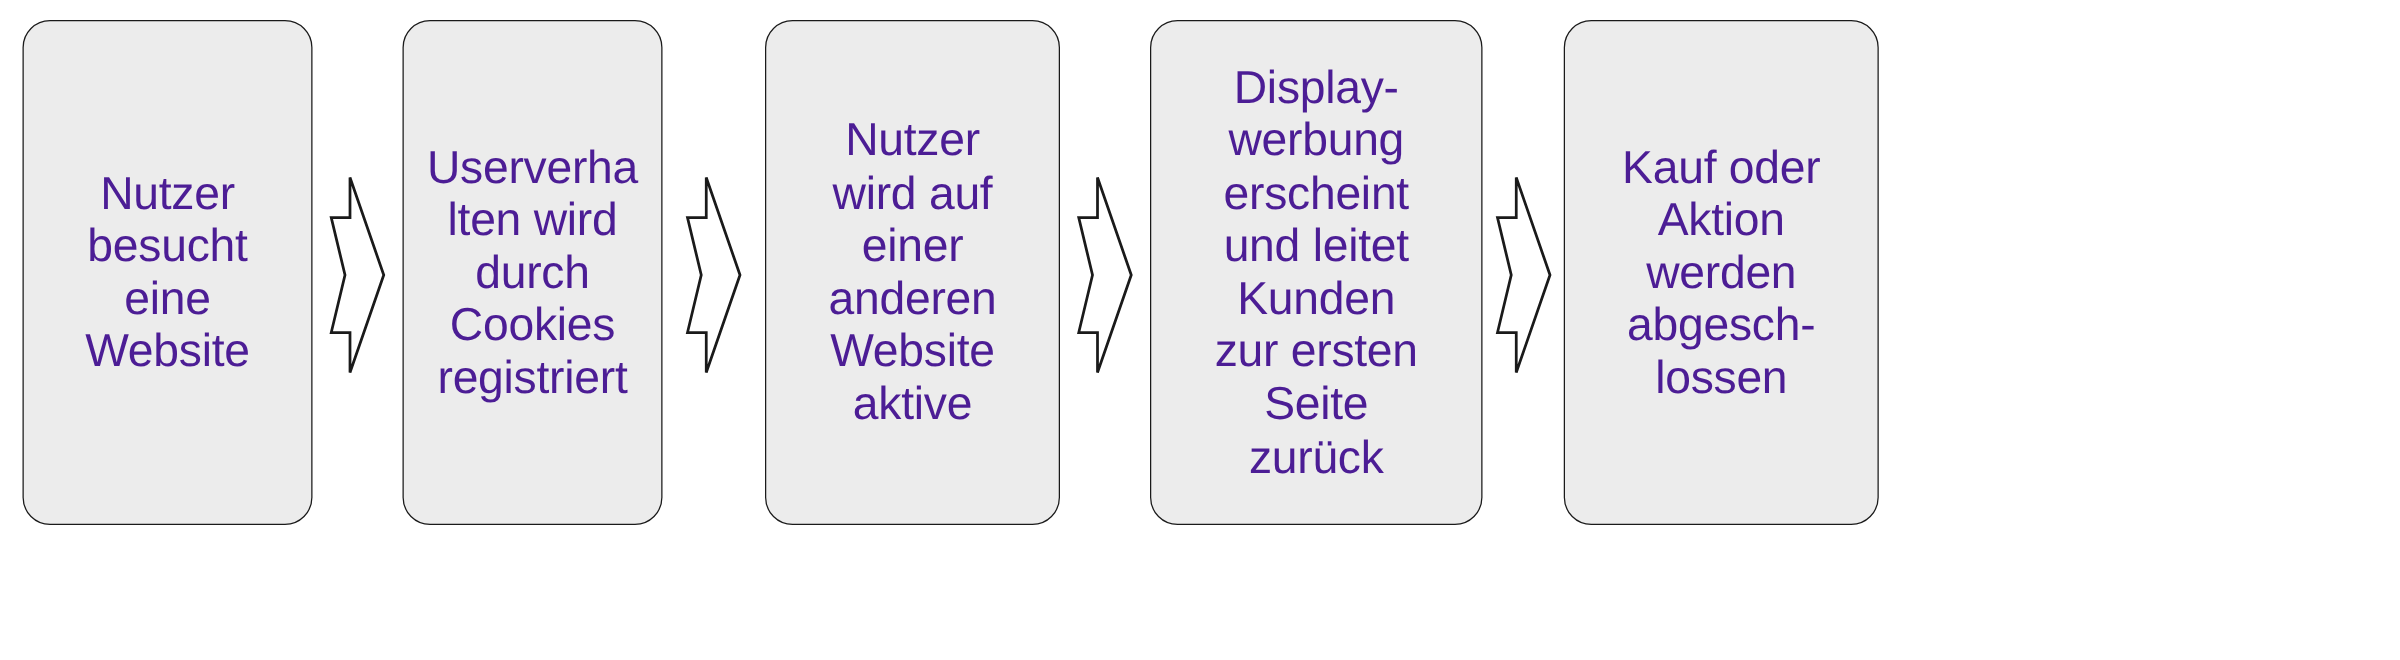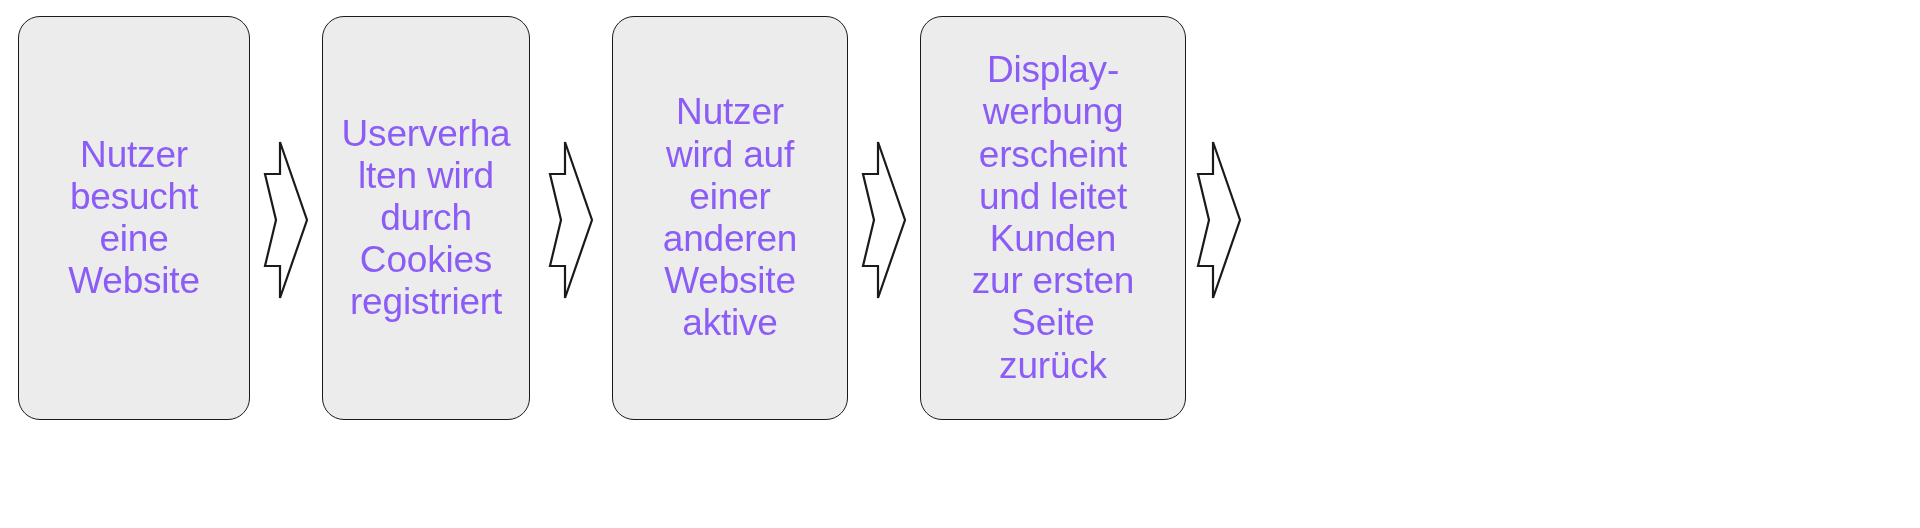--- a/index.html
+++ b/index.html
@@ -43,21 +43,21 @@
   }
   .box-label {
     display: block;
     width: 100%;
     padding: 0 10px;
     box-sizing: border-box;
     text-align: center;
     font-family: "Liberation Sans", sans-serif;
     font-size: 37px;
     line-height: 1.14;
-    color: #8b5cf6;
+    color: #4c1d95;
     white-space: pre-line;
     letter-spacing: -0.2px;
   }
   .arrow-gap {
     flex: 0 0 auto;
     height: 440px;
     display: flex;
     align-items: center;
     justify-content: center;
   }
@@ -142,15 +142,22 @@
 Seite
 zurück</span>
     </div>
 
     <div class="arrow-gap gap-4">
       <svg class="striped-arrow" width="46" height="160" viewBox="0 0 46 160">
         <polygon points="17,2 44,80 17,158 17,126 2,126 13,80 2,34 17,34"></polygon>
       </svg>
     </div>
 
+    <div class="process-box box-w5">
+      <span class="box-label">Kauf oder
+Aktion
+werden
+abgesch-
+lossen</span>
+    </div>
 
   </div>
 </div>
 
 </body></html>

